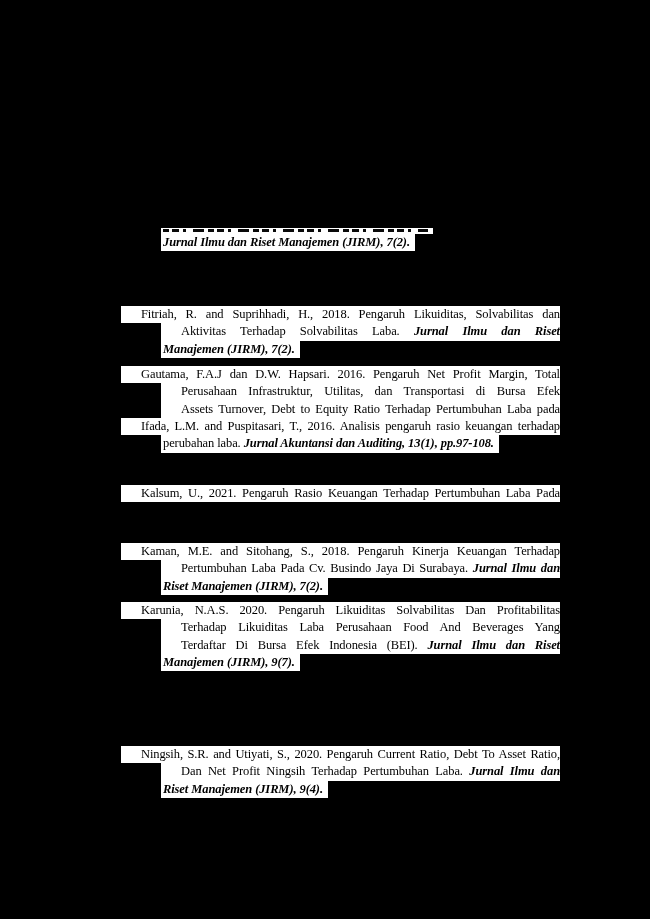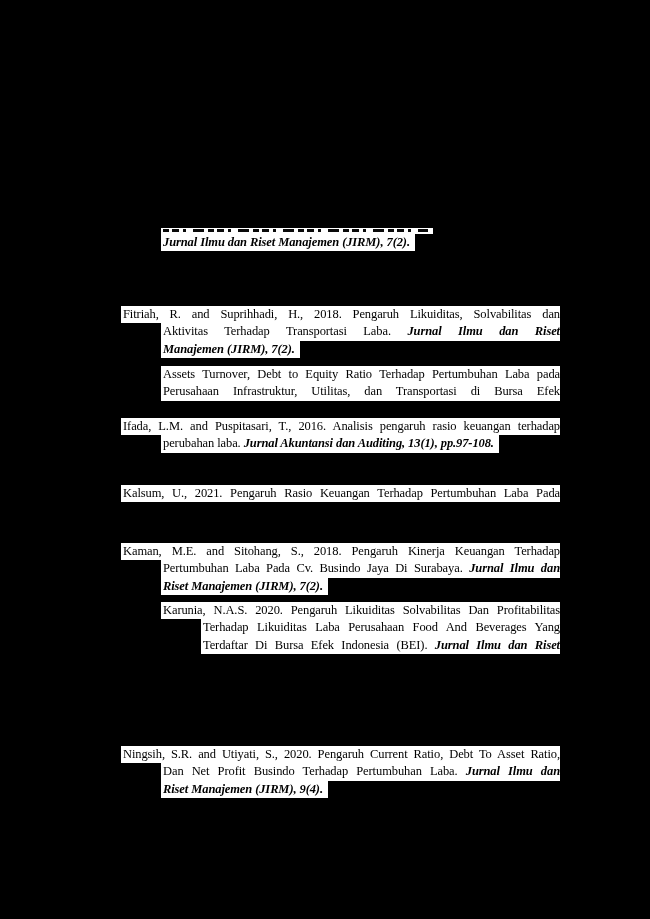--- a/index.html
+++ b/index.html
@@ -30,21 +30,21 @@
     letter-spacing: -0.1px;
     color: #000000;
     overflow: hidden;
     white-space: nowrap;
   }
   .line.full {
     background: #ffffff;
     text-align: justify;
     text-align-last: justify;
     white-space: normal;
-    padding-left: 2px;
+    padding-left: 20px;
   }
   .line.indent { margin-left: 40px; }
   .line.last .hl {
     display: inline-block;
     background: #ffffff;
     height: 17.3px;
     line-height: 17.3px;
     padding: 0 5px 0 2px;
   }
   .seg.bi { font-weight: bold; font-style: italic; }
@@ -71,43 +71,45 @@
 <body>
 
 <div class="page">
   <div class="refs" id="refs">
       <div class="entry" style="top: 228px;">
         <div class="sliver"></div>
         <div class="line last indent"><span class="hl"><span class="seg bi">Jurnal Ilmu dan Riset Manajemen (JIRM), 7(2).</span></span></div>
       </div>
       <div class="entry" style="top: 306px;">
         <div class="line full"><span class="seg">Fitriah, R. and Suprihhadi, H., 2018. Pengaruh Likuiditas, Solvabilitas dan</span></div>
-        <div class="line full indent"><span class="seg">Aktivitas Terhadap Transportasi Laba. </span><span class="seg bi">Jurnal Ilmu dan Riset</span></div>
+        <div class="line full indent"><span class="seg">Aktivitas Terhadap Solvabilitas Laba. </span><span class="seg bi">Jurnal Ilmu dan Riset</span></div>
         <div class="line last indent"><span class="hl"><span class="seg bi">Manajemen (JIRM), 7(2).</span></span></div>
       </div>
       <div class="entry" style="top: 366px;">
+        <div class="line full"><span class="seg">Gautama, F.A.J dan D.W. Hapsari. 2016. Pengaruh Net Profit Margin, Total</span></div>
+        <div class="line full indent"><span class="seg">Perusahaan Infrastruktur, Utilitas, dan Transportasi di Bursa Efek</span></div>
         <div class="line full indent"><span class="seg">Assets Turnover, Debt to Equity Ratio Terhadap Pertumbuhan Laba pada</span></div>
-        <div class="line full indent"><span class="seg">Perusahaan Infrastruktur, Utilitas, dan Transportasi di Bursa Efek</span></div>
       </div>
       <div class="entry" style="top: 418px;">
         <div class="line full"><span class="seg">Ifada, L.M. and Puspitasari, T., 2016. Analisis pengaruh rasio keuangan terhadap</span></div>
         <div class="line last indent"><span class="hl"><span class="seg">perubahan laba. </span><span class="seg bi">Jurnal Akuntansi dan Auditing, 13(1), pp.97-108.</span></span></div>
       </div>
       <div class="entry" style="top: 485px;">
         <div class="line full"><span class="seg">Kalsum, U., 2021. Pengaruh Rasio Keuangan Terhadap Pertumbuhan Laba Pada</span></div>
       </div>
       <div class="entry" style="top: 543px;">
         <div class="line full"><span class="seg">Kaman, M.E. and Sitohang, S., 2018. Pengaruh Kinerja Keuangan Terhadap</span></div>
         <div class="line full indent"><span class="seg">Pertumbuhan Laba Pada Cv. Busindo Jaya Di Surabaya. </span><span class="seg bi">Jurnal Ilmu dan</span></div>
         <div class="line last indent"><span class="hl"><span class="seg bi">Riset Manajemen (JIRM), 7(2).</span></span></div>
       </div>
-      <div class="entry" style="top: 602px; margin-left: 40px;">
+      <div class="entry" style="top: 602px;">
         <div class="line full"><span class="seg">Karunia, N.A.S. 2020. Pengaruh Likuiditas Solvabilitas Dan Profitabilitas</span></div>
         <div class="line full indent"><span class="seg">Terhadap Likuiditas Laba Perusahaan Food And Beverages Yang</span></div>
         <div class="line full indent"><span class="seg">Terdaftar Di Bursa Efek Indonesia (BEI). </span><span class="seg bi">Jurnal Ilmu dan Riset</span></div>
+        <div class="line last indent"><span class="hl"><span class="seg bi">Manajemen (JIRM), 9(7).</span></span></div>
       </div>
       <div class="entry" style="top: 746px;">
         <div class="line full"><span class="seg">Ningsih, S.R. and Utiyati, S., 2020. Pengaruh Current Ratio, Debt To Asset Ratio,</span></div>
-        <div class="line full indent"><span class="seg">Dan Net Profit Busindo Terhadap Pertumbuhan Laba. </span><span class="seg bi">Jurnal Ilmu dan</span></div>
+        <div class="line full indent"><span class="seg">Dan Net Profit Ningsih Terhadap Pertumbuhan Laba. </span><span class="seg bi">Jurnal Ilmu dan</span></div>
         <div class="line last indent"><span class="hl"><span class="seg bi">Riset Manajemen (JIRM), 9(4).</span></span></div>
       </div>
     </div>
 </div>
 
 </body></html>

